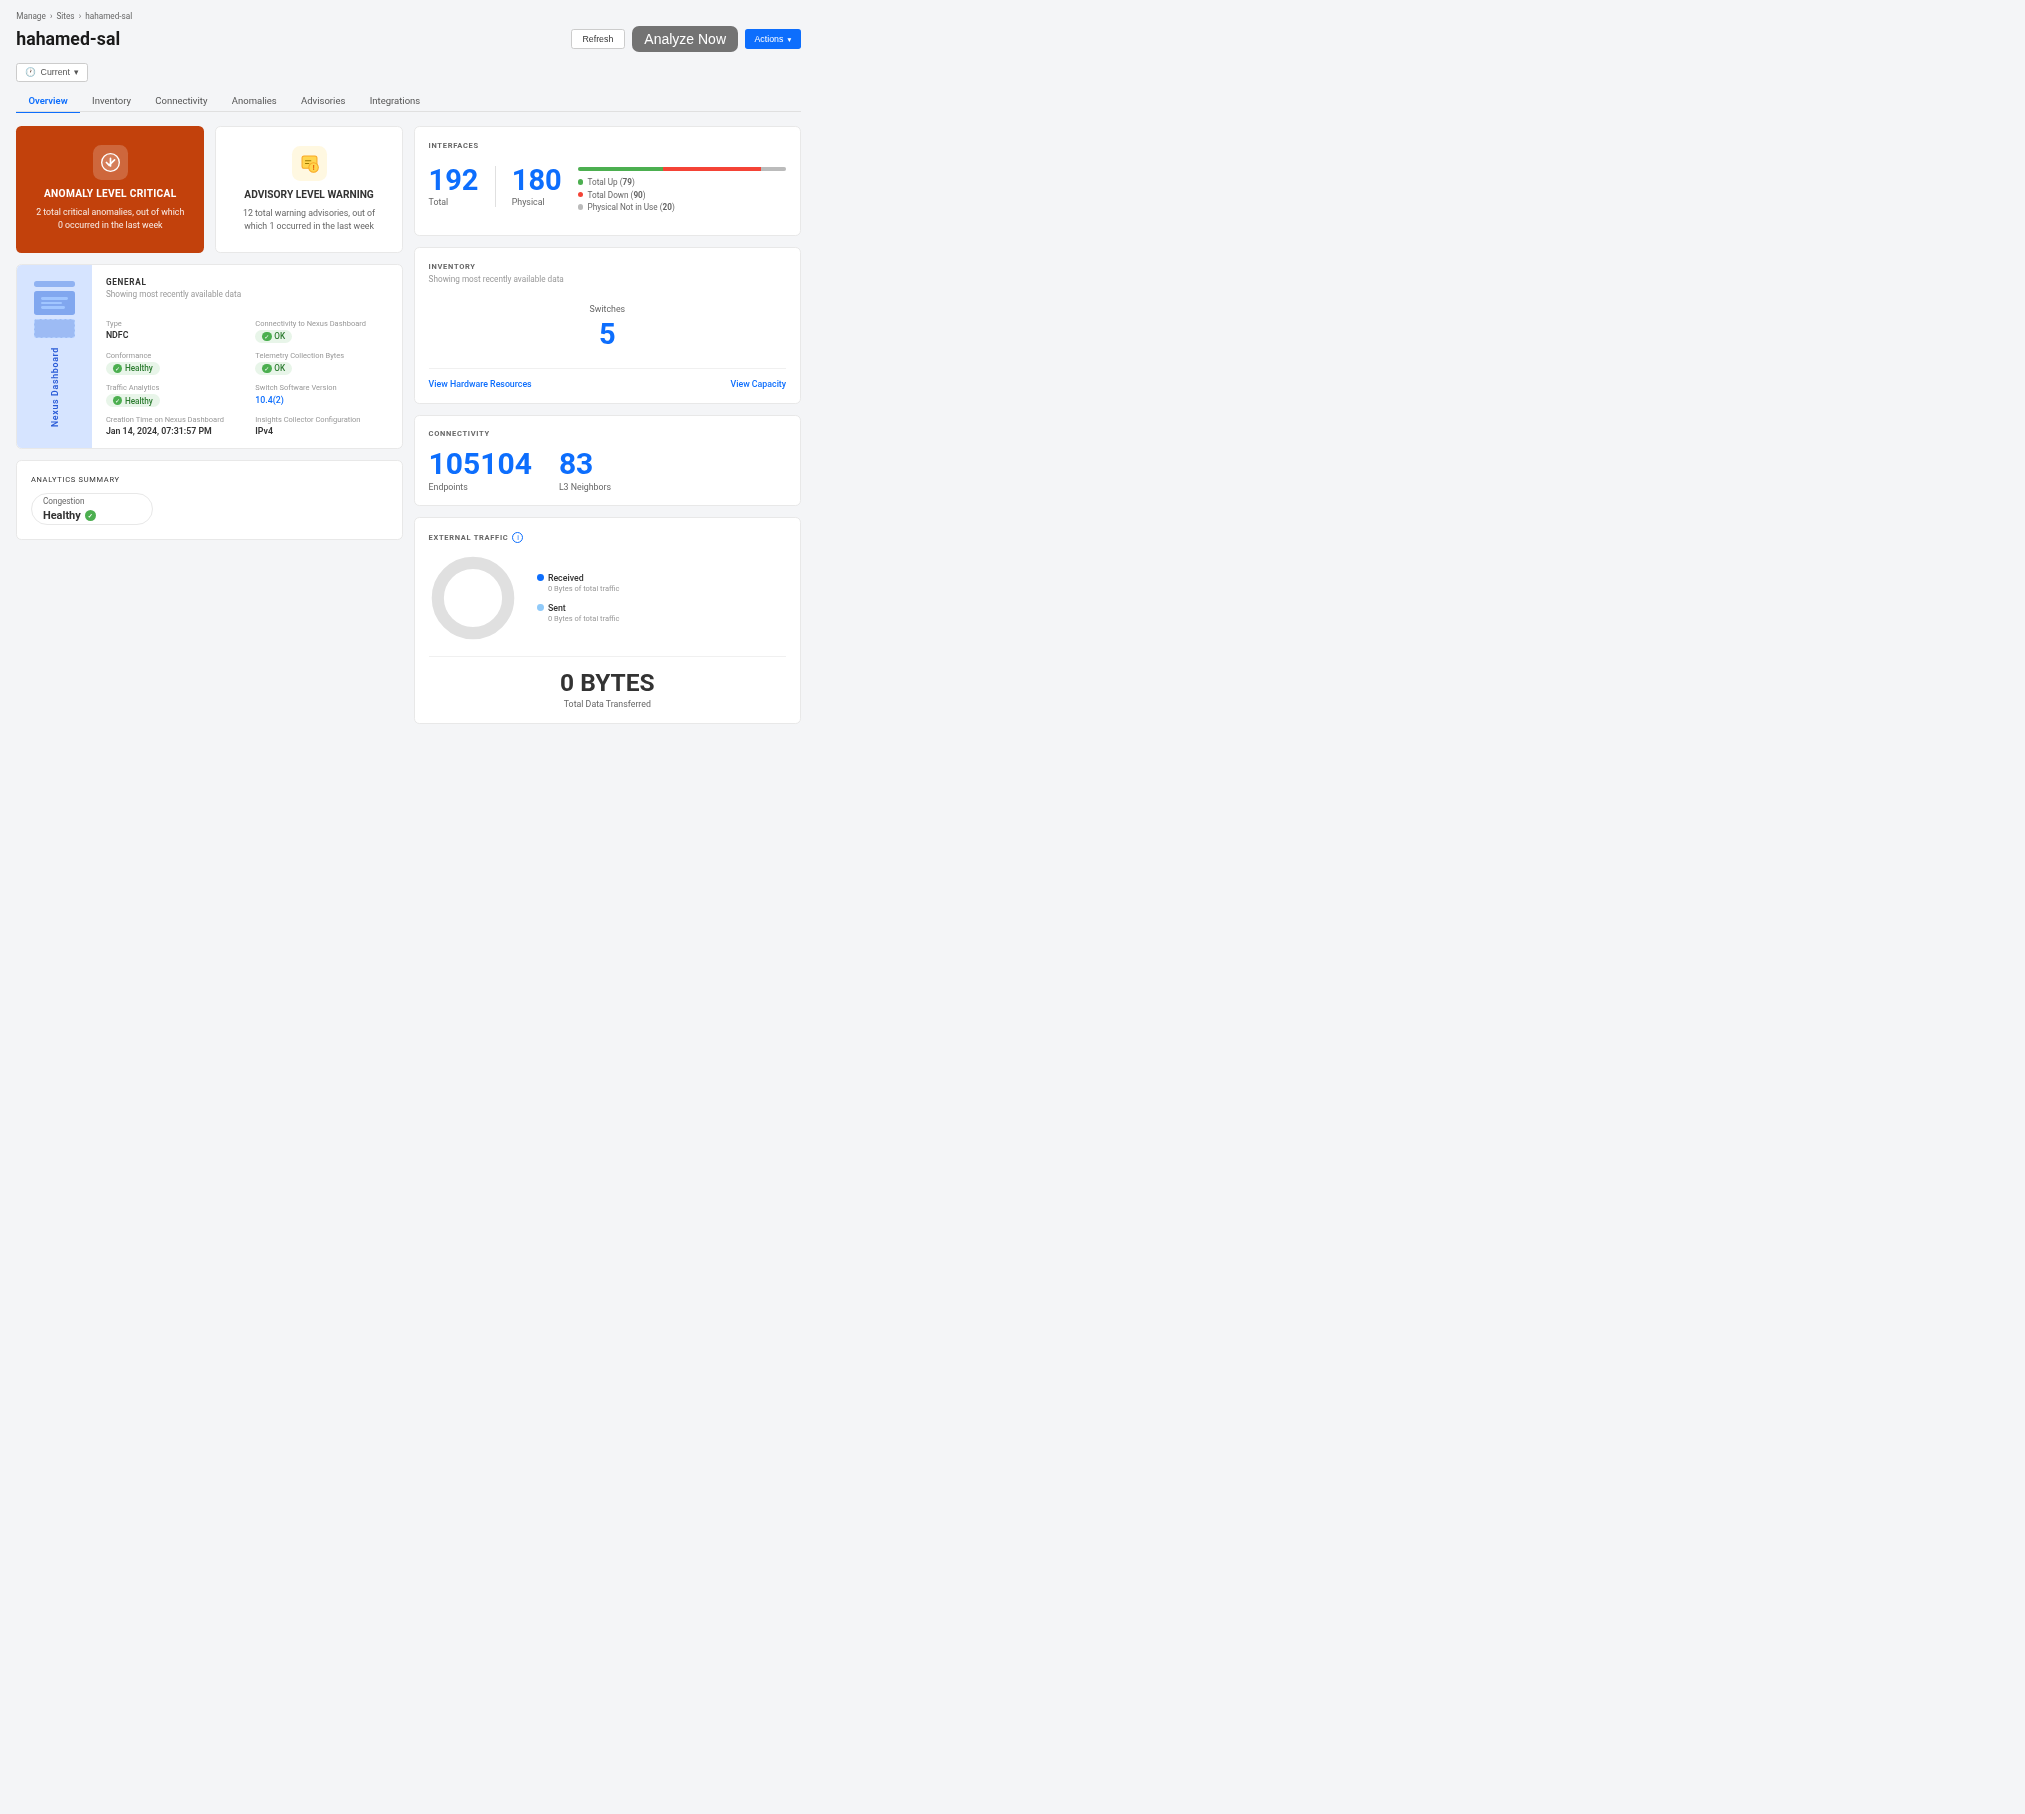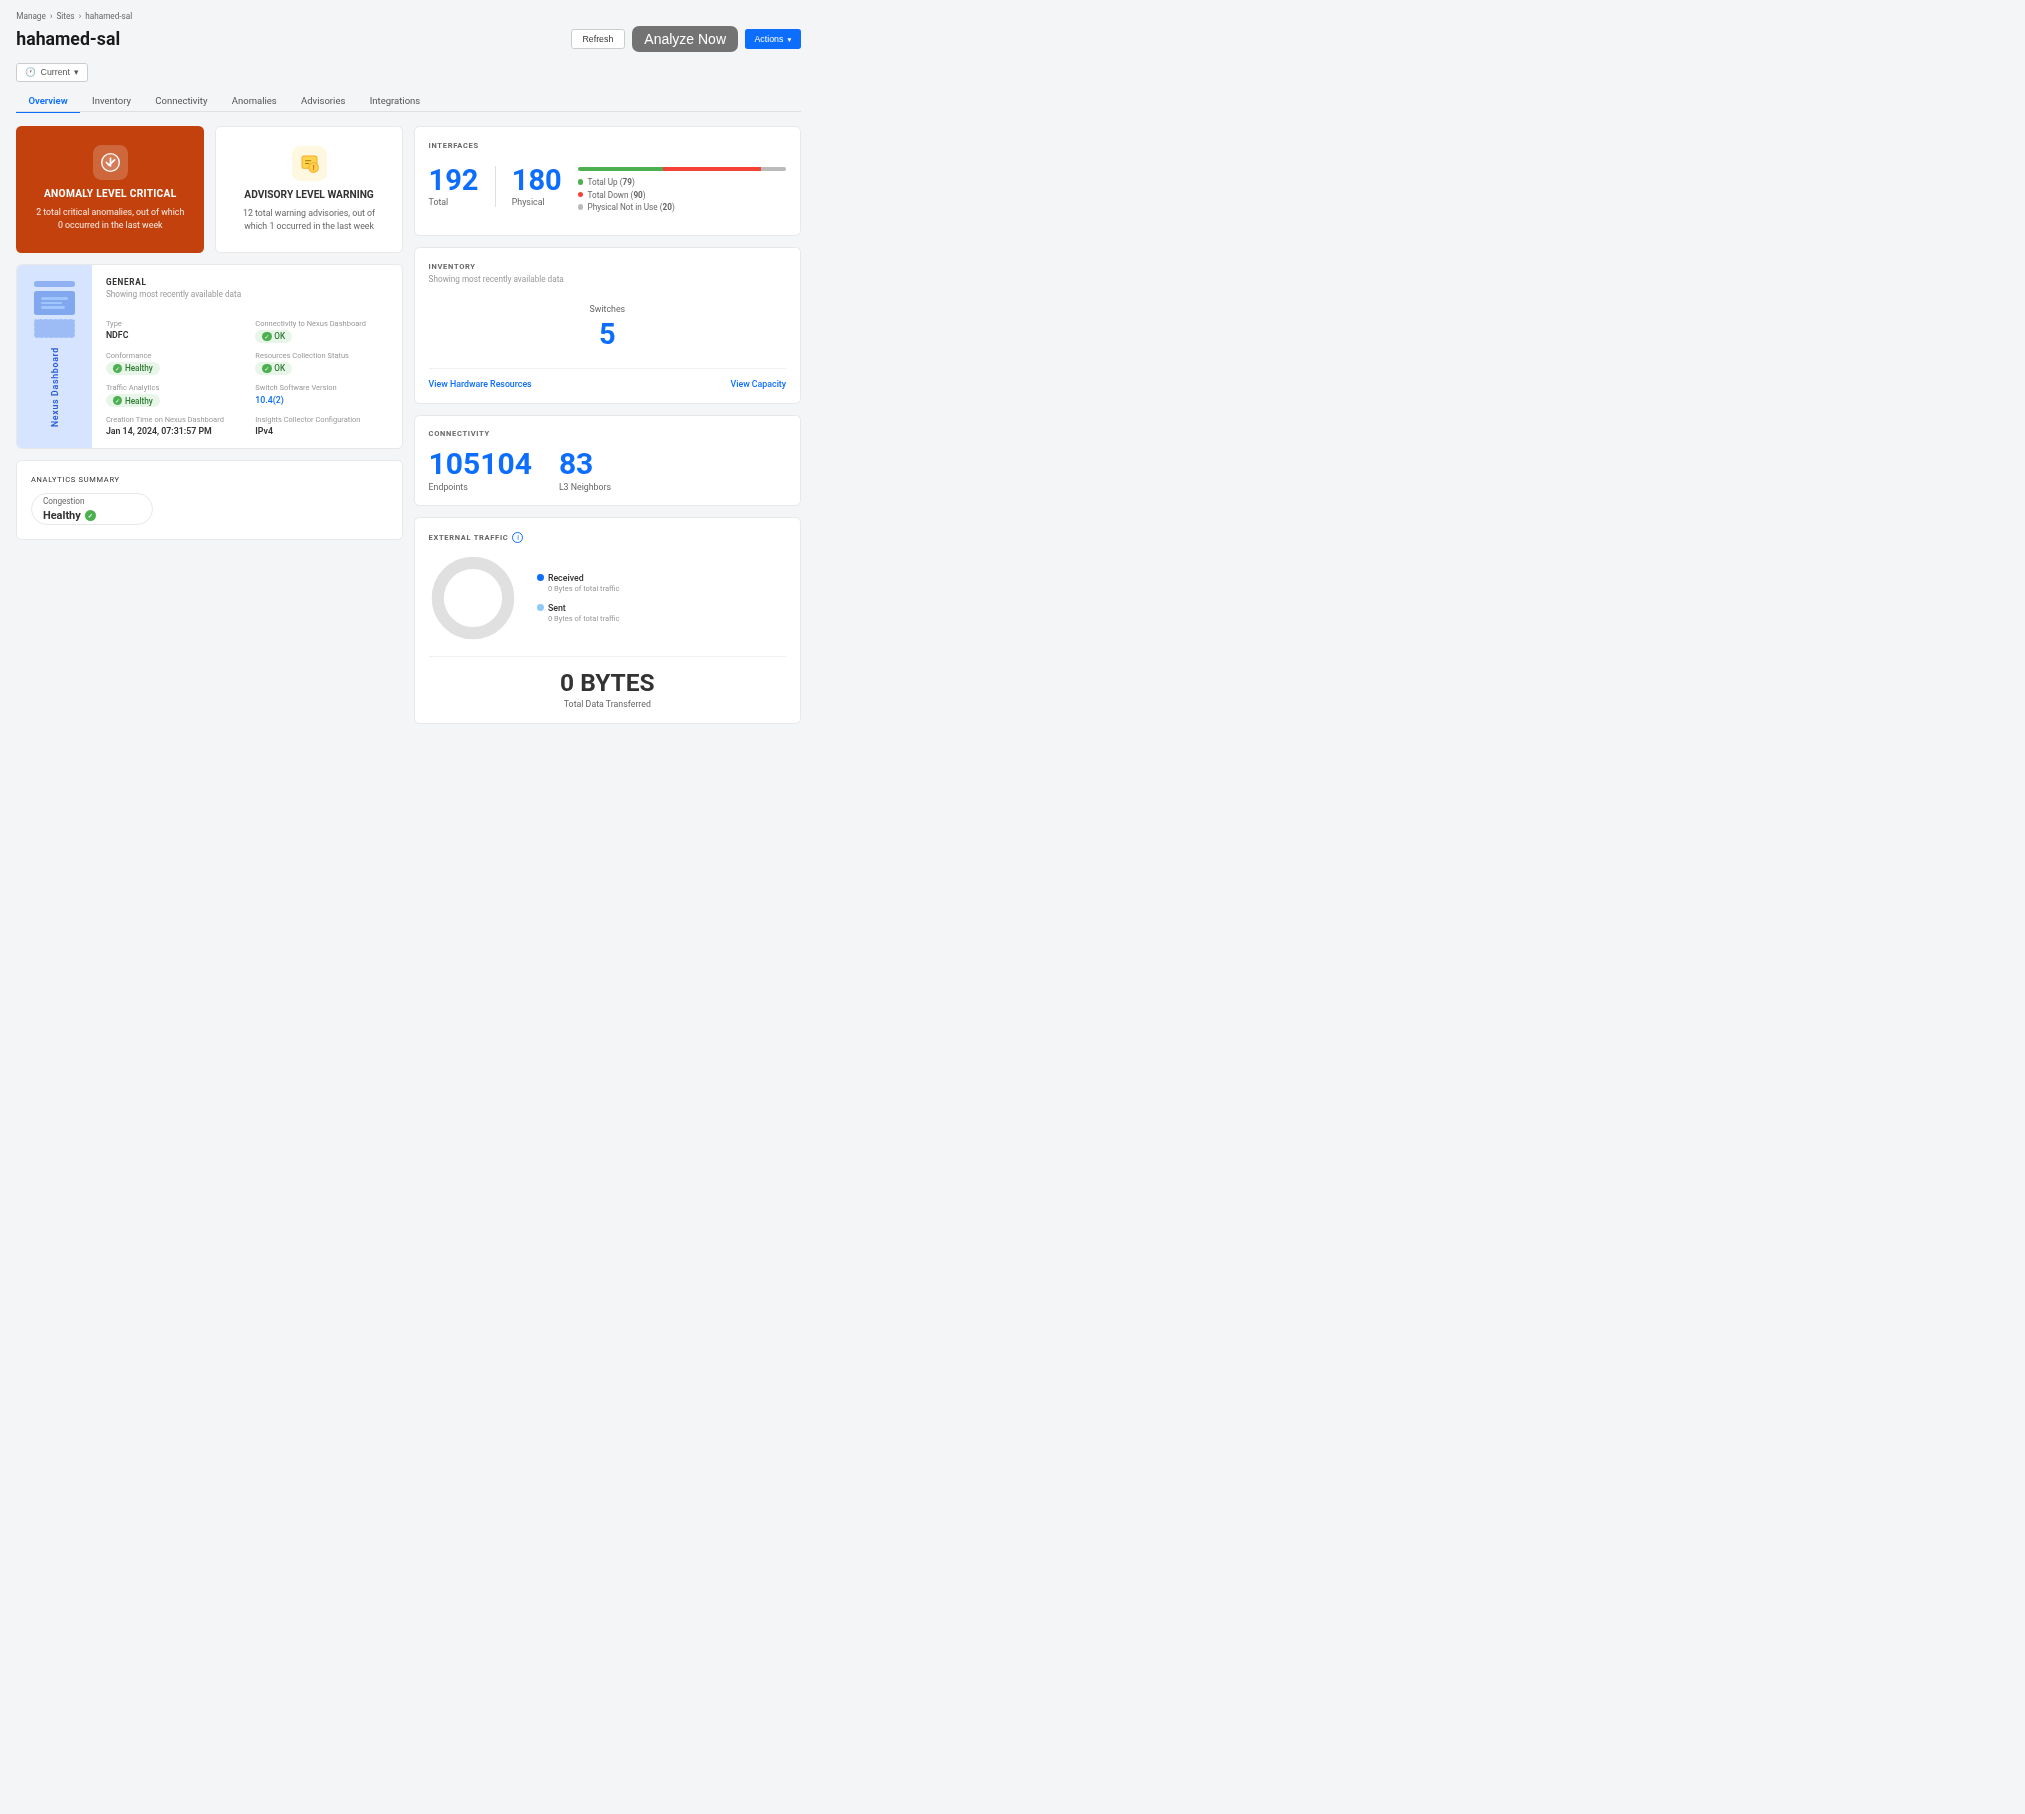--- a/index.html
+++ b/index.html
@@ -623,21 +623,21 @@
             </div>
             <div class="general-field">
               <label>Connectivity to Nexus Dashboard</label>
               <span class="badge-green">OK</span>
             </div>
             <div class="general-field">
               <label>Conformance</label>
               <span class="badge-green">Healthy</span>
             </div>
             <div class="general-field">
-              <label>Resources Collection Status</label>
+              <label>Telemetry Collection Bytes</label>
               <span class="badge-green">OK</span>
             </div>
             <div class="general-field">
               <label>Traffic Analytics</label>
               <span class="badge-green">Healthy</span>
             </div>
             <div class="general-field">
               <label>Switch Software Version</label>
               <a class="link-blue" href="#">10.4(2)</a>
             </div>

